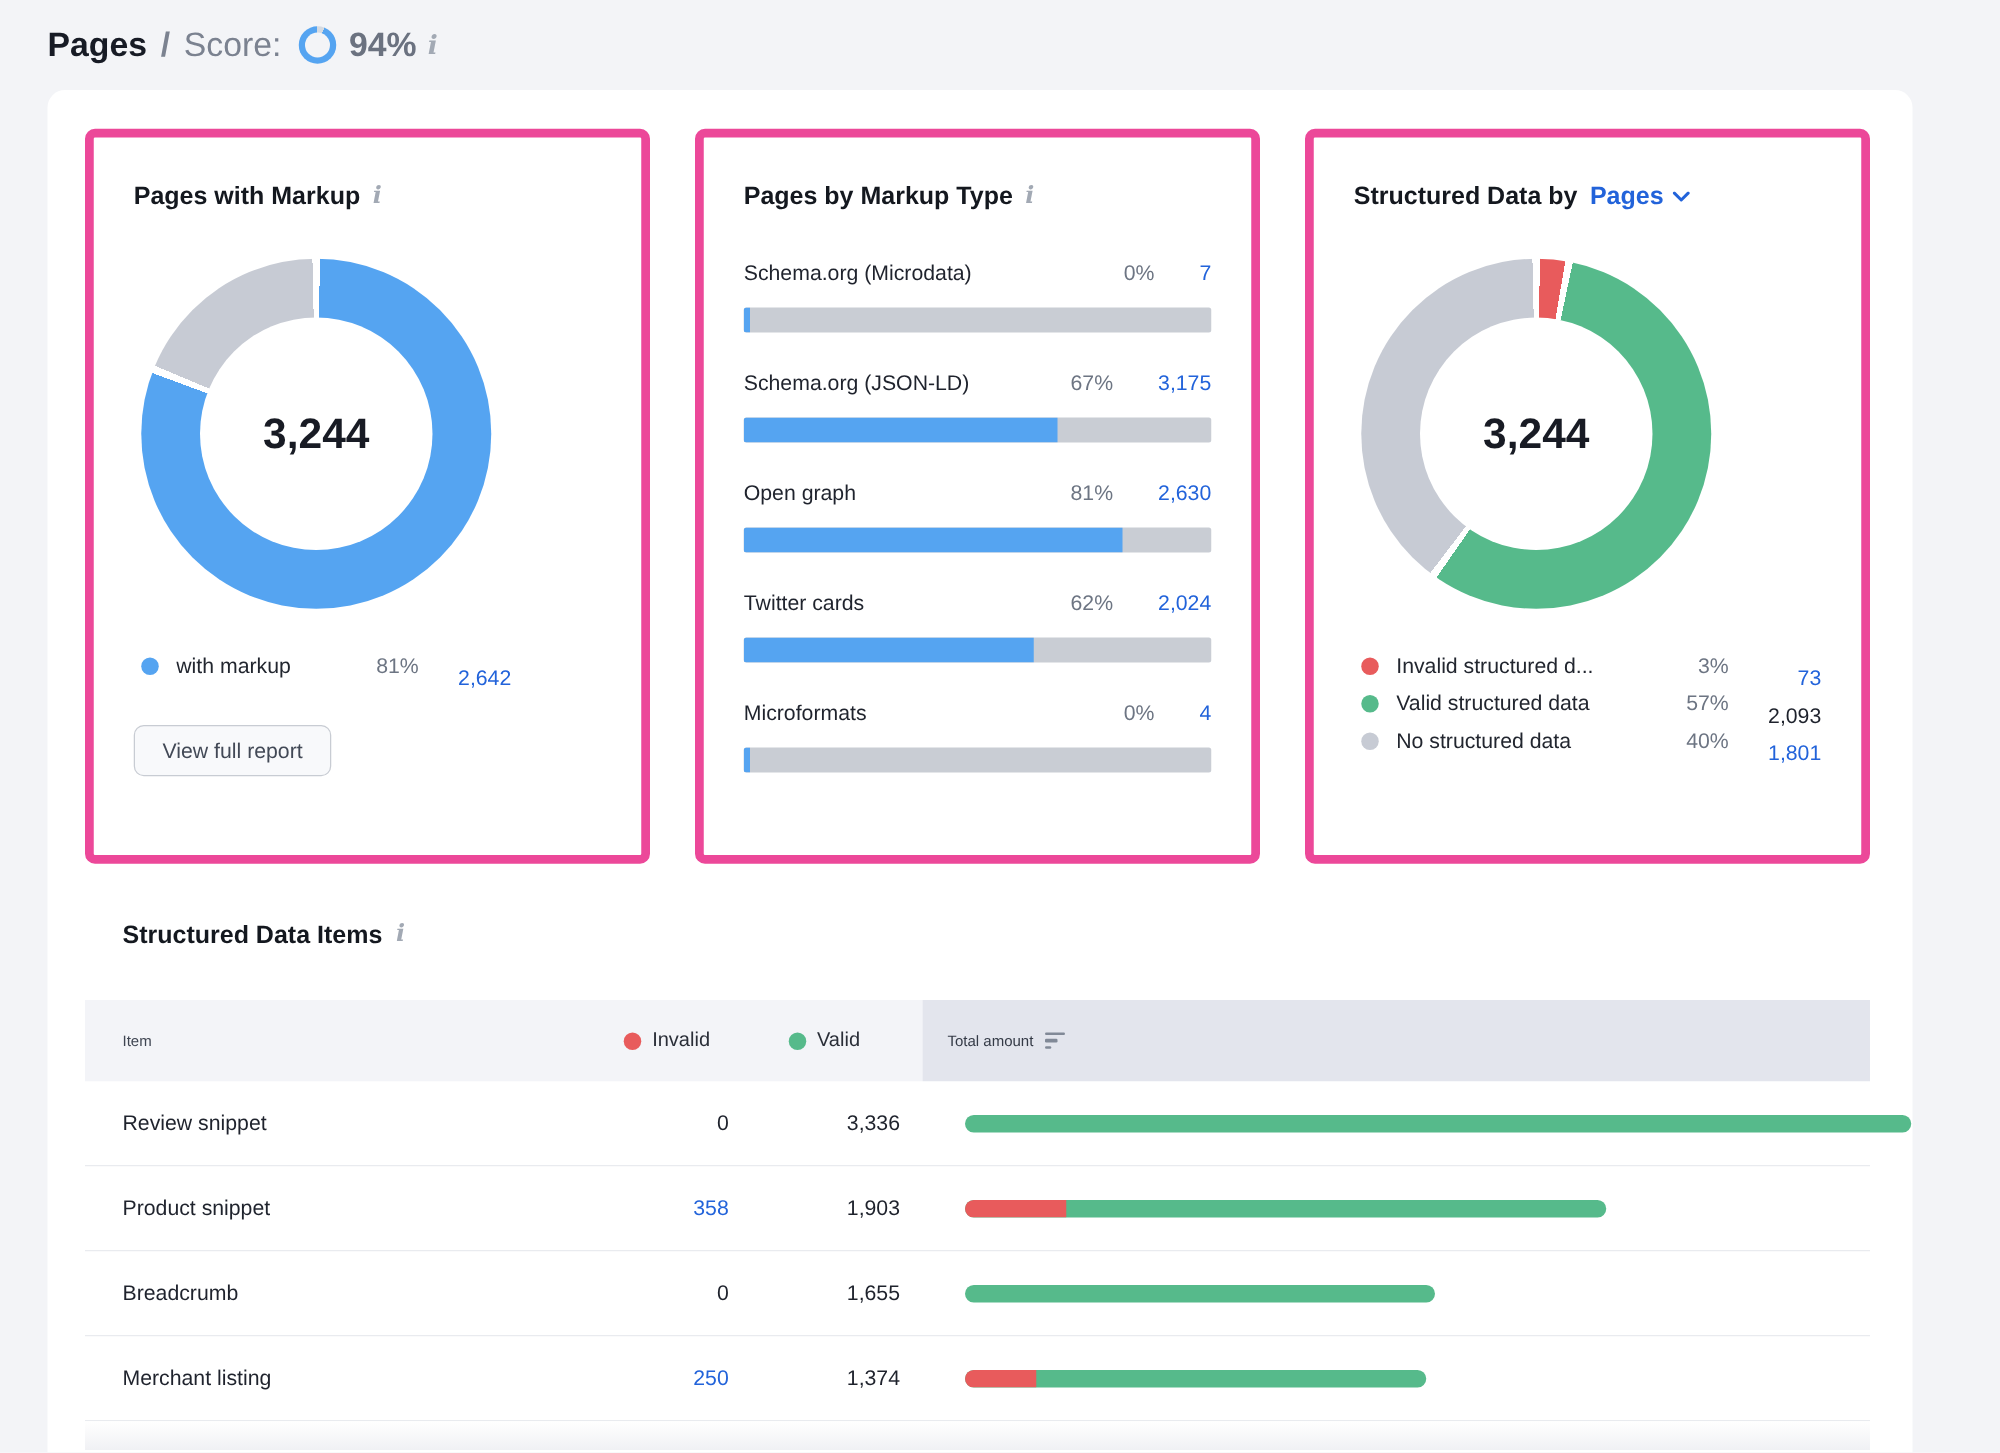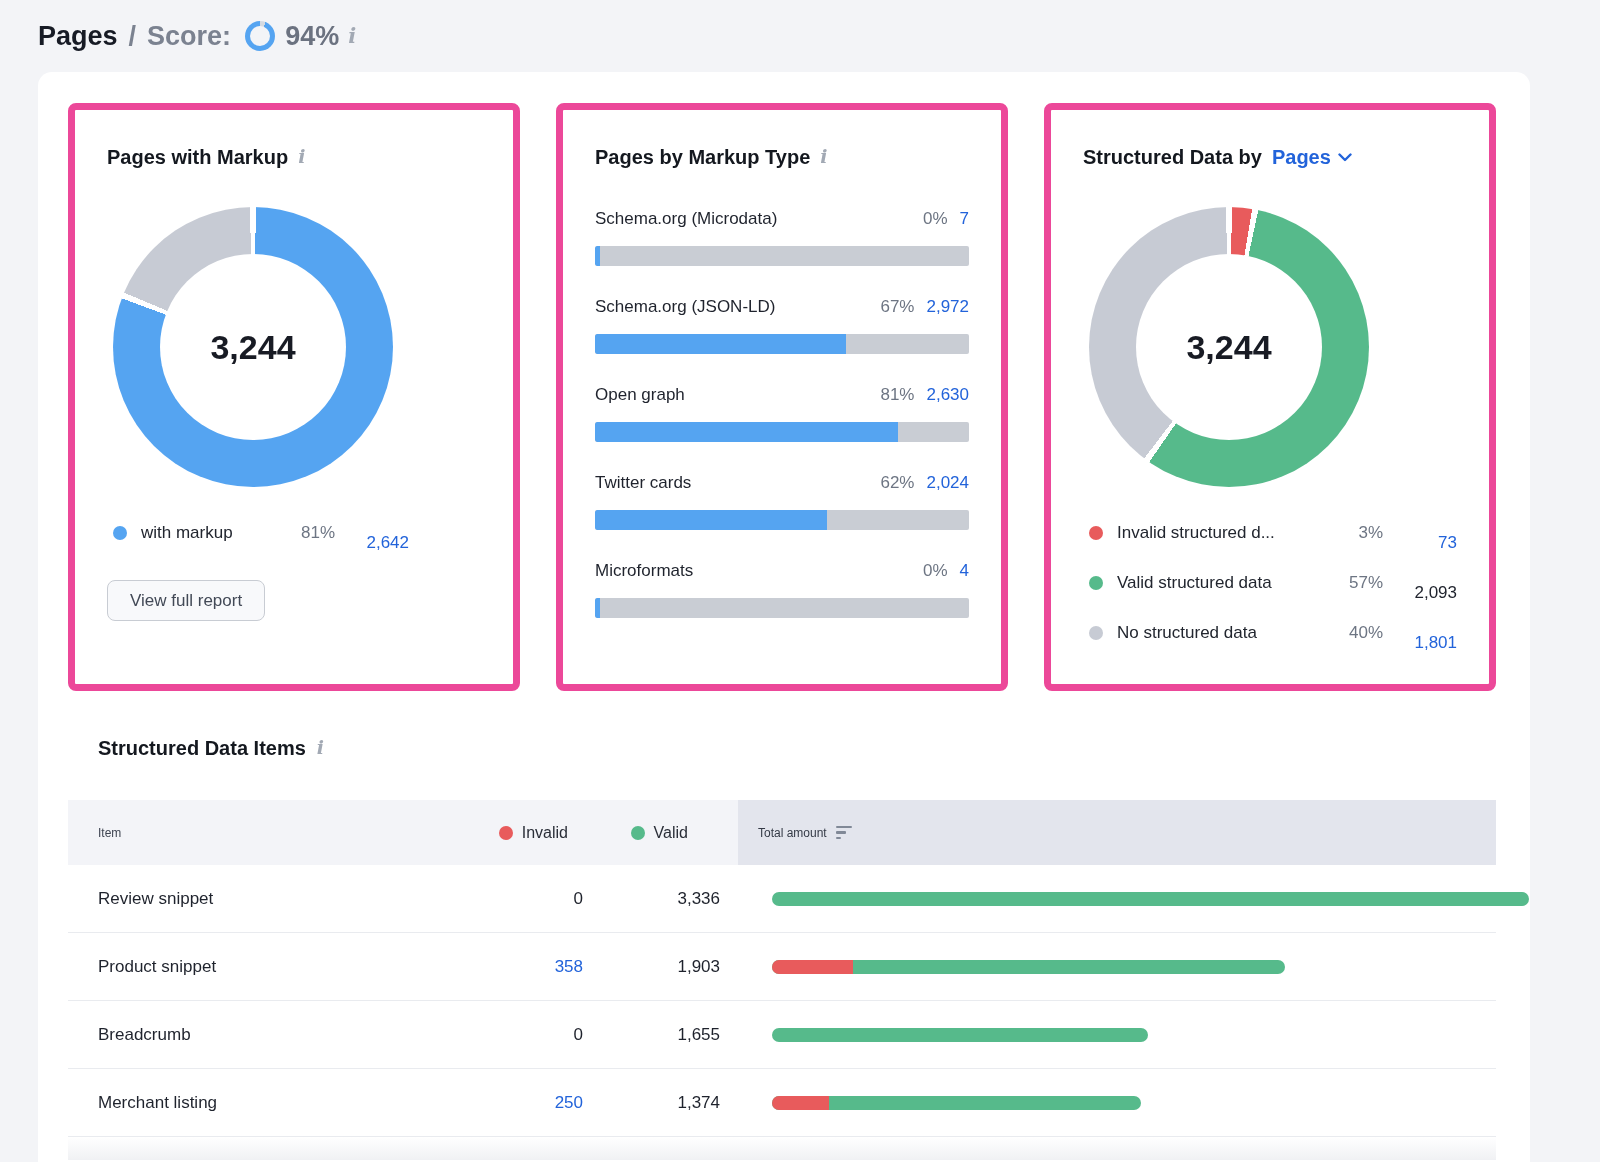--- a/index.html
+++ b/index.html
@@ -1,21 +1,21 @@
 <!DOCTYPE html>
 <html><head>
 <meta charset="utf-8">
 <style>
   html,body{margin:0;padding:0;width:1600px;height:1162px;overflow:hidden;
     background:#f3f4f7;font-family:"Liberation Sans","DejaVu Sans",sans-serif;
     -webkit-font-smoothing:antialiased;}
   .topbar{height:72px;display:flex;align-items:center;padding-left:38px;}
   .h-title{font-size:27px;font-weight:bold;color:#171b25;}
   .h-sep{font-size:27px;font-weight:bold;color:#7b8290;margin:0 11px;}
-  .h-score-label{font-size:27px;font-weight:bold;color:#7b8290;}
+  .h-score-label{font-size:27px;font-weight:normal;color:#7b8290;}
   .score-ring{width:30px;height:30px;border-radius:50%;margin-left:14px;position:relative;display:inline-block;}
   .score-ring .hole{position:absolute;inset:5px;border-radius:50%;background:#f3f4f7;}
   .h-score{font-size:27px;font-weight:bold;color:#6b7280;margin-left:10px;}
   .info-i{font-family:"DejaVu Serif",serif;font-style:italic;font-weight:700;
     color:#a2a9b4;font-size:19px;line-height:1;display:inline-block;transform:translateY(-1px);}
   .topbar .info-i{font-size:21px;margin-left:9px;}
 
   .panel{margin-left:38px;width:1492px;height:1090px;background:#ffffff;
     border-radius:14px 14px 0 0;box-sizing:border-box;padding:31px 34px 0 30px;}
 
@@ -23,36 +23,36 @@
   .card{flex:1;border:7px solid #ec4899;border-radius:8px;background:#fff;
     box-sizing:border-box;padding:36px 32px 0 32px;}
   .card h3{margin:0;font-size:20px;font-weight:bold;color:#14181f;display:flex;align-items:center;gap:10px;}
   .selector{color:#2263da;font-size:20px;font-weight:bold;display:inline-flex;align-items:center;gap:7px;cursor:pointer;}
 
   .donut{width:280px;height:280px;border-radius:50%;margin:38px 0 32px 6px;position:relative;}
   .donut .hole{position:absolute;inset:47px;border-radius:50%;background:#fff;
     display:flex;align-items:center;justify-content:center;}
   .donut .hole span{font-size:34px;font-weight:bold;color:#181b24;}
 
-  .legend{display:flex;flex-direction:column;gap:22px;margin-left:6px;}
+  .legend{display:flex;flex-direction:column;gap:2px;margin-left:6px;}
   .legend.narrow{width:296px;}
   .legend-row{display:flex;align-items:center;height:28px;}
   .dot{width:14px;height:14px;border-radius:50%;flex:0 0 14px;margin-right:14px;}
   .legend-label{flex:1;font-size:17px;color:#22262f;white-space:nowrap;overflow:hidden;}
   .legend-pct{width:60px;text-align:right;font-size:17px;color:#6d7583;}
   .legend-val{width:74px;text-align:right;font-size:17px;color:#1e222c;margin-top:20px;}
   .legend-val.link{color:#2263da;cursor:pointer;}
 
   .btn{margin-top:33px;height:41px;padding:0 22px;font-size:17px;color:#424956;
     background:#f8f9fb;border:1px solid #c8ccd3;border-radius:8px;cursor:pointer;
     font-family:inherit;}
 
   .type-rows{margin-top:40px;}
   .type-row{margin-bottom:31px;}
-  .type-head{display:flex;align-items:baseline;margin-bottom:17px;}
+  .type-head{display:flex;align-items:baseline;margin-bottom:17px;gap:24px;}
   .type-label{flex:1;font-size:17px;color:#1f232d;}
   .type-pct{font-size:17px;color:#6d7583;}
   .type-val{font-size:17px;color:#2263da;margin-left:12px;cursor:pointer;}
   .type-track{height:20px;background:#c9cdd4;border-radius:2px;overflow:hidden;}
   .type-fill{height:100%;background:#55a4f1;border-radius:2px 0 0 2px;}
 
   .sdi-title{margin:46px 0 40px 30px;font-size:20px;font-weight:bold;color:#14181f;
     display:flex;align-items:center;gap:11px;}
 
   .thead{display:flex;height:65px;}
@@ -134,21 +134,21 @@
       <span class="type-val">7</span>
     </div>
     <div class="type-track">
       <div class="type-fill" style="width:1.3%"></div>
     </div>
           </div>
           <div class="type-row">
             <div class="type-head">
       <span class="type-label">Schema.org (JSON-LD)</span>
       <span class="type-pct">67%</span>
-      <span class="type-val">2,972</span>
+      <span class="type-val">3,175</span>
     </div>
     <div class="type-track">
       <div class="type-fill" style="width:67%"></div>
     </div>
           </div>
           <div class="type-row">
             <div class="type-head">
       <span class="type-label">Open graph</span>
       <span class="type-pct">81%</span>
       <span class="type-val">2,630</span>

